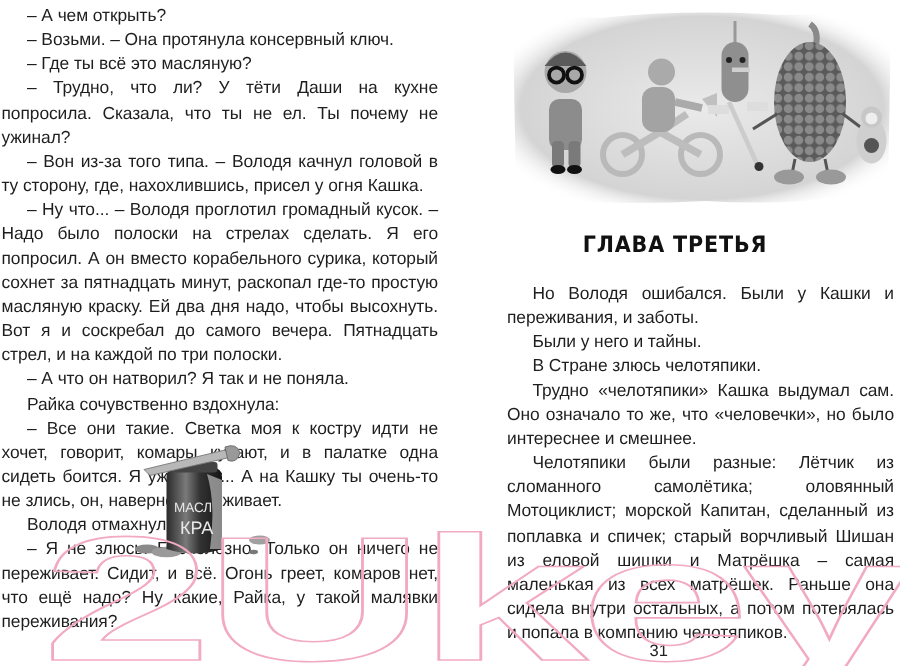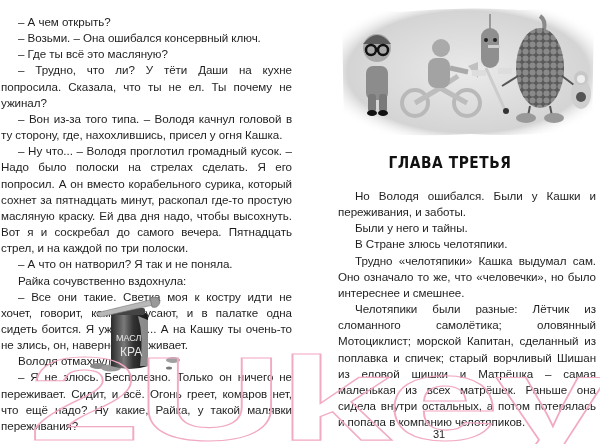--- a/index.html
+++ b/index.html
@@ -4,40 +4,40 @@
 <style>
   html, body { margin:0; padding:0; }
   body {
     width:600px; height:444px; background:#ffffff; position:relative; overflow:hidden;
     font-family:"Liberation Sans", "DejaVu Sans", sans-serif; color:#1e1e1e;
   }
   .page { position:absolute; top:0; height:444px; }
   .page-left { left:0; width:300px; }
   .page-right { left:300px; width:300px; }
   .text-col { position:absolute; font-size:11.6px; line-height:16.15px; letter-spacing:-0.05px; text-align:justify; }
-  .page-left .text-col { left:1px; top:14px; width:291px; }
+  .page-left .text-col { left:1px; top:3px; width:291px; }
   .page-right .text-col { left:38px; top:188px; width:258px; }
   .para { margin:0; text-indent:17px; }
   .chapter-title {
     position:absolute; left:0; width:300px; top:154px; text-align:center;
     font-family:"DejaVu Sans", sans-serif; font-weight:bold; font-size:15px; letter-spacing:0.6px; color:#111;
     transform:scaleX(0.92);
   }
   .page-number { position:absolute; left:133px; top:428px; width:36px; text-align:left; font-size:11px; color:#222; }
   .illustration { position:absolute; left:40px; top:6px; width:256px; height:132px; }
   .jar { position:absolute; left:78px; top:296px; width:110px; height:80px; }
   .watermark { position:absolute; left:0; top:0; width:600px; height:444px; pointer-events:none; }
 </style>
 </head>
 <body>
 
 <div class="page page-left">
   <div class="text-col">
     <p class="para">– А чем открыть?</p>
-    <p class="para">– Возьми. – Она ошибался консервный ключ.</p>
+    <p class="para">– Возьми. – Она протянула консервный ключ.</p>
     <p class="para">– Где ты всё это масляную?</p>
     <p class="para">– Трудно, что ли? У тёти Даши на кухне попросила. Сказала, что ты не ел. Ты почему не ужинал?</p>
     <p class="para">– Вон из-за того типа. – Володя качнул головой в ту сторону, где, нахохлившись, присел у огня Кашка.</p>
     <p class="para">– Ну что... – Володя проглотил громадный кусок. – Надо было полоски на стрелах сделать. Я его попросил. А он вместо корабельного сурика, который сохнет за пятнадцать минут, раскопал где-то простую масляную краску. Ей два дня надо, чтобы высохнуть. Вот я и соскребал до самого вечера. Пятнадцать стрел, и на каждой по три полоски.</p>
     <p class="para">– А что он натворил? Я так и не поняла.</p>
     <p class="para">Райка сочувственно вздохнула:</p>
     <p class="para">– Все они такие. Светка моя к костру идти не хочет, говорит, комары кусают, и в палатке одна сидеть боится. Я уж пойду... А на Кашку ты очень-то не злись, он, наверно, переживает.</p>
     <p class="para">Володя отмахнулся:</p>
     <p class="para">– Я не злюсь. Бесполезно. Только он ничего не переживает. Сидит, и всё. Огонь греет, комаров нет, что ещё надо? Ну какие, Райка, у такой малявки переживания?</p>
   </div>

